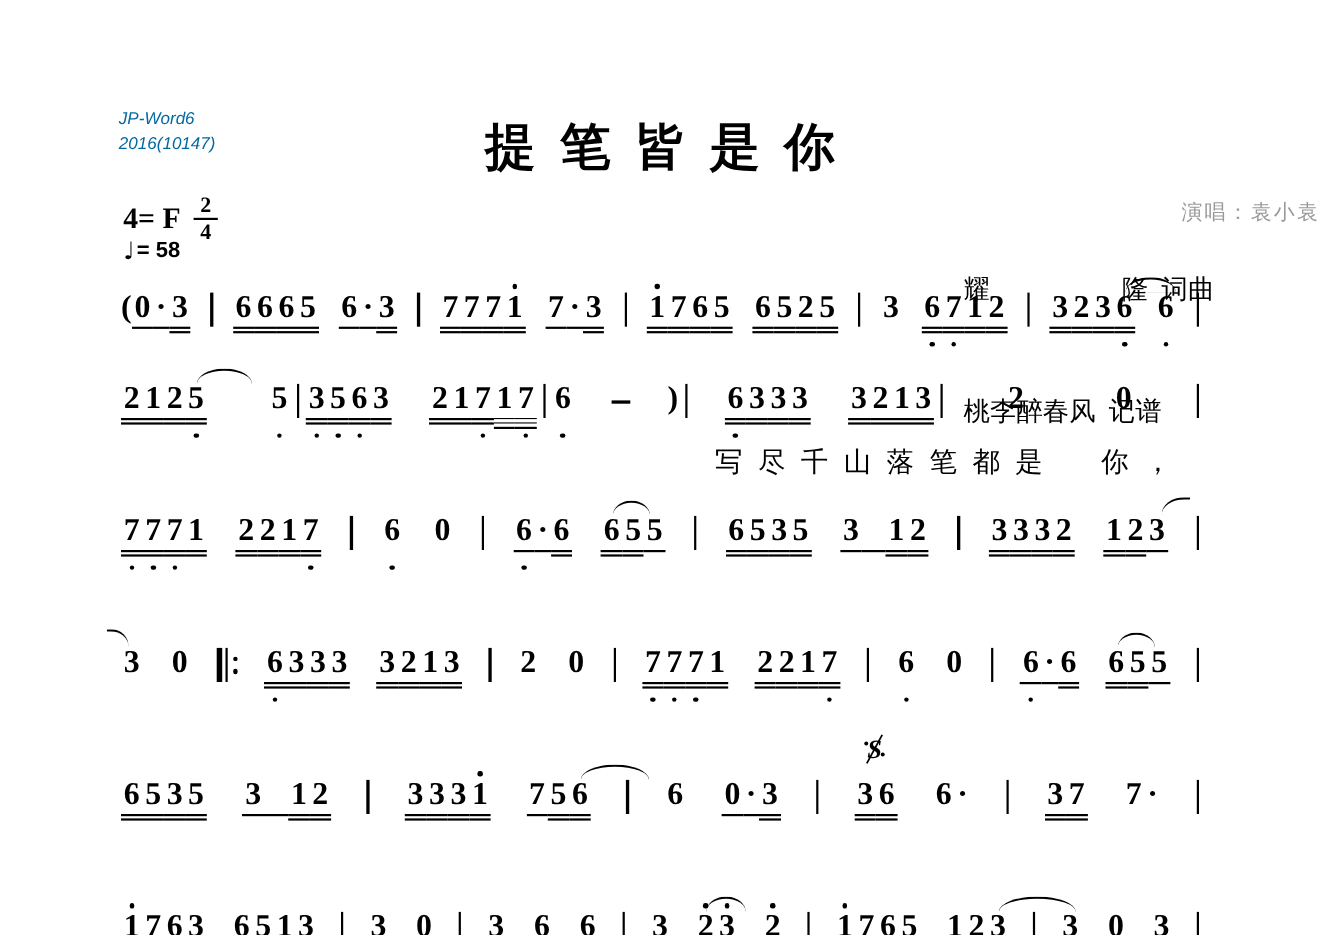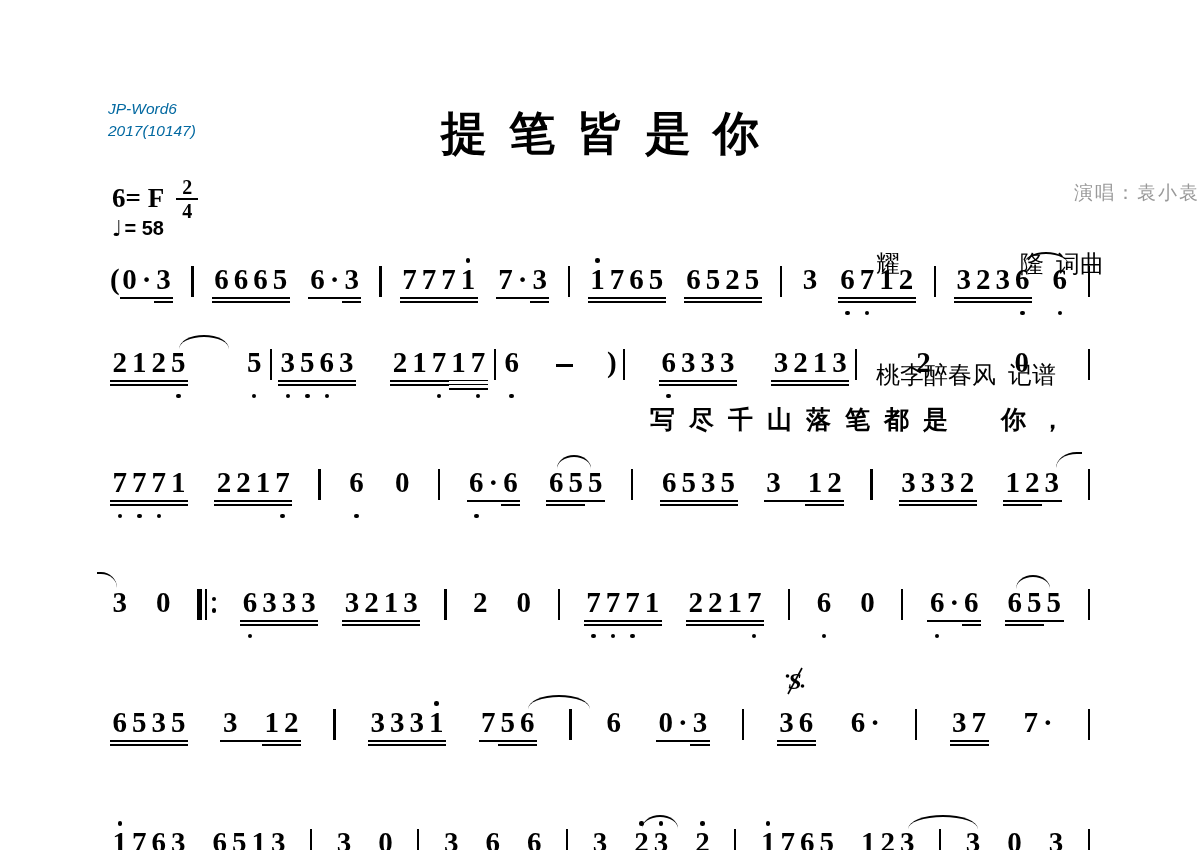--- a/index.html
+++ b/index.html
@@ -51,43 +51,43 @@
   .rep .rdots{display:flex;flex-direction:column;justify-content:center;gap:7px;margin-left:1px;}
   .rep .rdots i{width:4.5px;height:4.5px;border-radius:50%;background:#000;}
 
   .tiearc{position:absolute;top:-3px;left:55%;height:12px;
           border-top:2.6px solid #000;border-radius:50% 50% 0 0/100% 100% 0 0;}
   .arcout{position:absolute;top:-6px;left:70%;width:26px;height:14px;
           border-top:2.6px solid #000;border-radius:80% 0 0 0/100% 0 0 0;}
   .arcin{position:absolute;top:-6px;right:65%;width:20px;height:14px;
          border-top:2.6px solid #000;border-radius:0 80% 0 0/0 100% 0 0;}
 
-  .lyric{position:absolute;font-size:25px;white-space:pre;font-family:"Liberation Serif",serif;font-weight:bold;}
+  .lyric{position:absolute;font-size:25px;white-space:pre;font-family:"Liberation Serif",serif;}
   #segno{position:absolute;}
 </style>
 </head>
 <body>
 
 <div id="page">
 
   <div class="watermark">
     <div>JP-Word6</div>
-    <div>2017(10147)</div>
+    <div>2016(10147)</div>
   </div>
 
   <div class="title">提笔皆是你</div>
   <div class="singer">演唱：袁小袁</div>
 
   <div class="credits">
     <div>耀　　　　　隆  词曲</div>
     <div>桃李醉春风  记谱</div>
   </div>
 
   <div class="keyrow">
-    <span>6= F</span>
+    <span>4= F</span>
     <span class="frac">
       <b>2</b>
       <i></i>
       <b>4</b>
     </span>
   </div>
 
   <div class="temporow">
     <span class="notechar">♩</span>
     <span>= 58</span>

